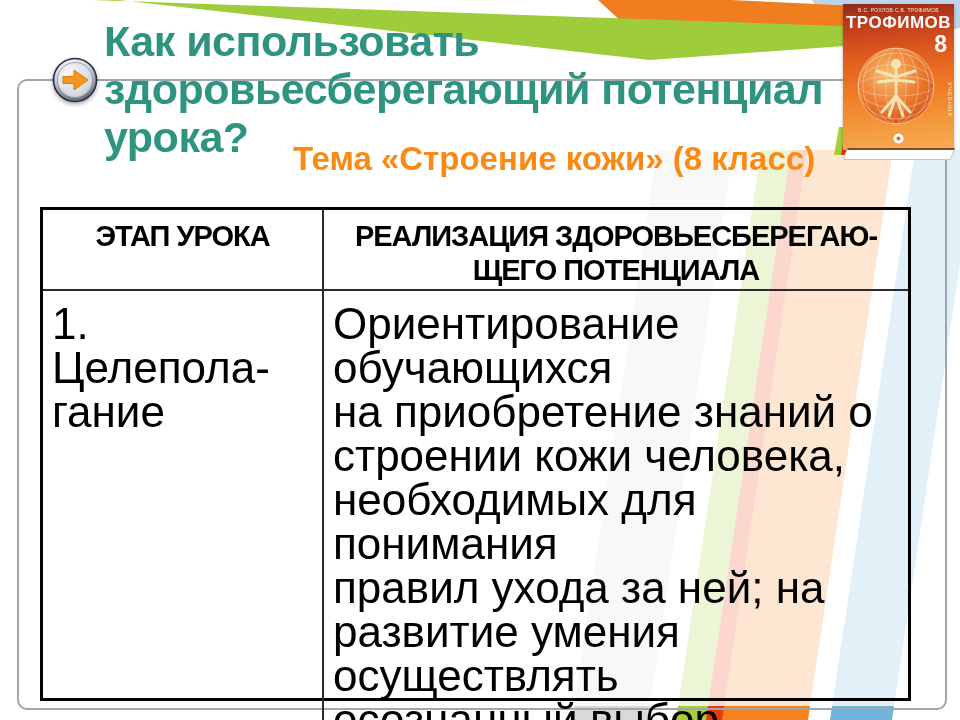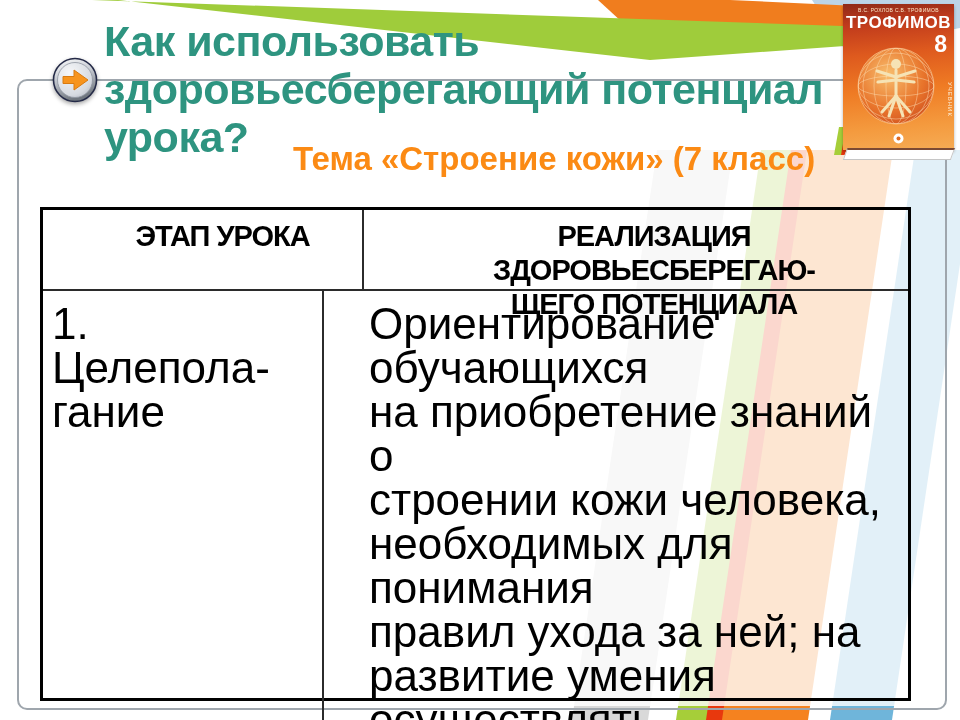--- a/index.html
+++ b/index.html
@@ -22,25 +22,25 @@
          font-size:43px;line-height:48px;font-weight:bold;color:#2E9480;
          white-space:pre-line;letter-spacing:-0.5px;}
   .subtitle{position:absolute;left:293px;top:140px;width:600px;
             font-size:33px;font-weight:bold;color:#FB8A14;white-space:nowrap;}
 
   
   .lesson-table{position:absolute;left:40px;top:207px;width:871px;height:494px;
                 border:3px solid #000;box-sizing:border-box;display:flex;flex-direction:column;
                 background:transparent;}
   .t-row{display:flex;flex:0 0 auto;}
-  .t-row.header{height:79px;border-bottom:2px solid #2b2b2b;padding-left:40px;}
+  .t-row.header{height:79px;border-bottom:2px solid #2b2b2b;}
   .t-row.body{flex:1 1 auto;}
   .t-cell{box-sizing:border-box;}
   .t-col1{width:281px;border-right:2px solid #2b2b2b;}
-  .t-col2{flex:1;margin-left:36px;}
+  .t-col2{flex:1;}
   .h-cell{font-weight:bold;font-size:29px;line-height:34px;letter-spacing:-1px;
           text-align:center;padding-top:9px;white-space:pre-line;color:#000;}
   .b-cell{font-size:44px;line-height:44px;color:#000;white-space:pre-line;
           padding:11px 4px 0 9px;}
 
   
   .book{position:absolute;left:843px;top:4px;width:111px;height:146px;
         background:linear-gradient(175deg,#8E2A18 0%,#C03A1C 14%,#DE5A1E 34%,
                    #EF7B24 58%,#F49A3E 82%,#F6AC55 100%);
         box-shadow:0 2px 3px rgba(0,0,0,.3);overflow:hidden;}
@@ -145,21 +145,21 @@
     <svg class="publisher-mark" width="11" height="11" viewBox="0 0 11 11" xmlns="http://www.w3.org/2000/svg">
       <circle cx="5.5" cy="5.5" r="5" fill="#FFFFFF"></circle>
       <circle cx="5.5" cy="5.5" r="2" fill="#E06A20"></circle>
     </svg>
   </div>
   <div class="book-pages"></div>
 
   <div class="title">Как использовать
 здоровьесберегающий потенциал
 урока?</div>
-  <div class="subtitle">Тема «Строение кожи» (7 класс)</div>
+  <div class="subtitle">Тема «Строение кожи» (8 класс)</div>
 
   <div class="lesson-table">
     <div class="t-row header">
       <div class="t-cell t-col1 h-cell">ЭТАП УРОКА</div>
       <div class="t-cell t-col2 h-cell">РЕАЛИЗАЦИЯ ЗДОРОВЬЕСБЕРЕГАЮ-
 ЩЕГО ПОТЕНЦИАЛА</div>
     </div>
     <div class="t-row body">
       <div class="t-cell t-col1 b-cell">1. Целепола-
 гание</div>

